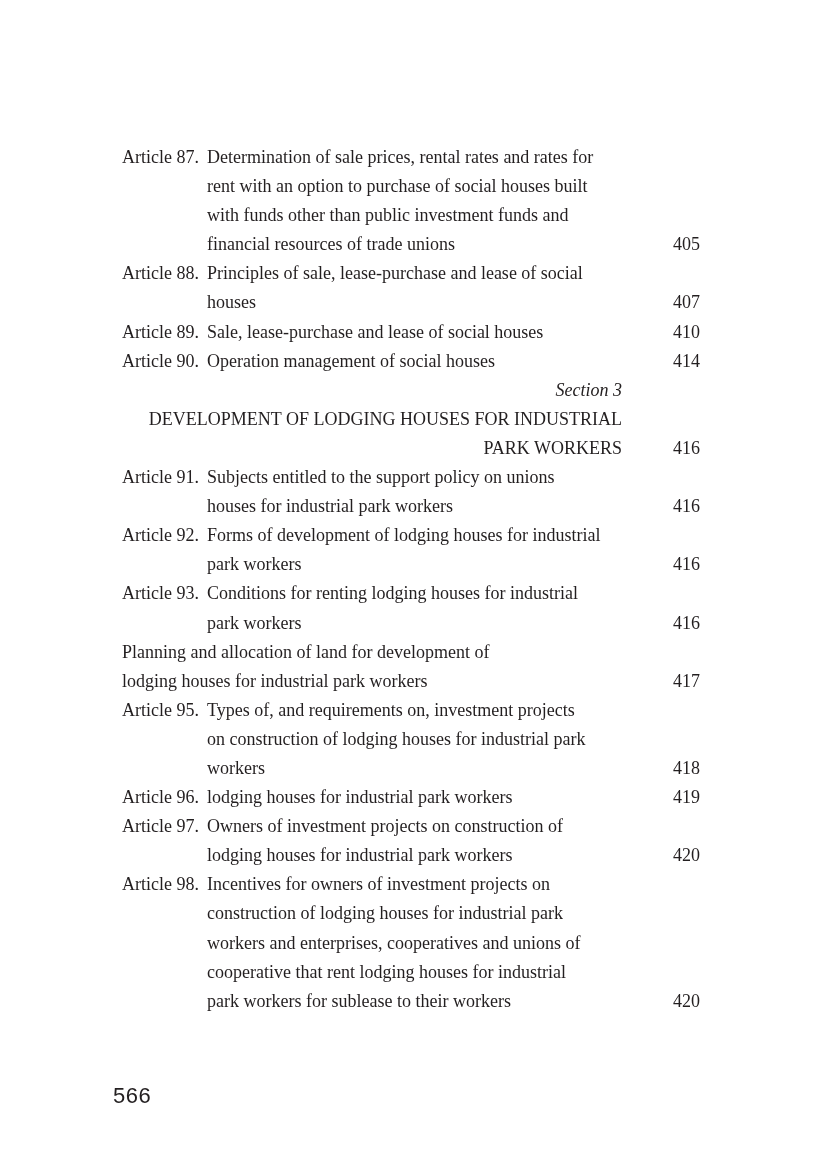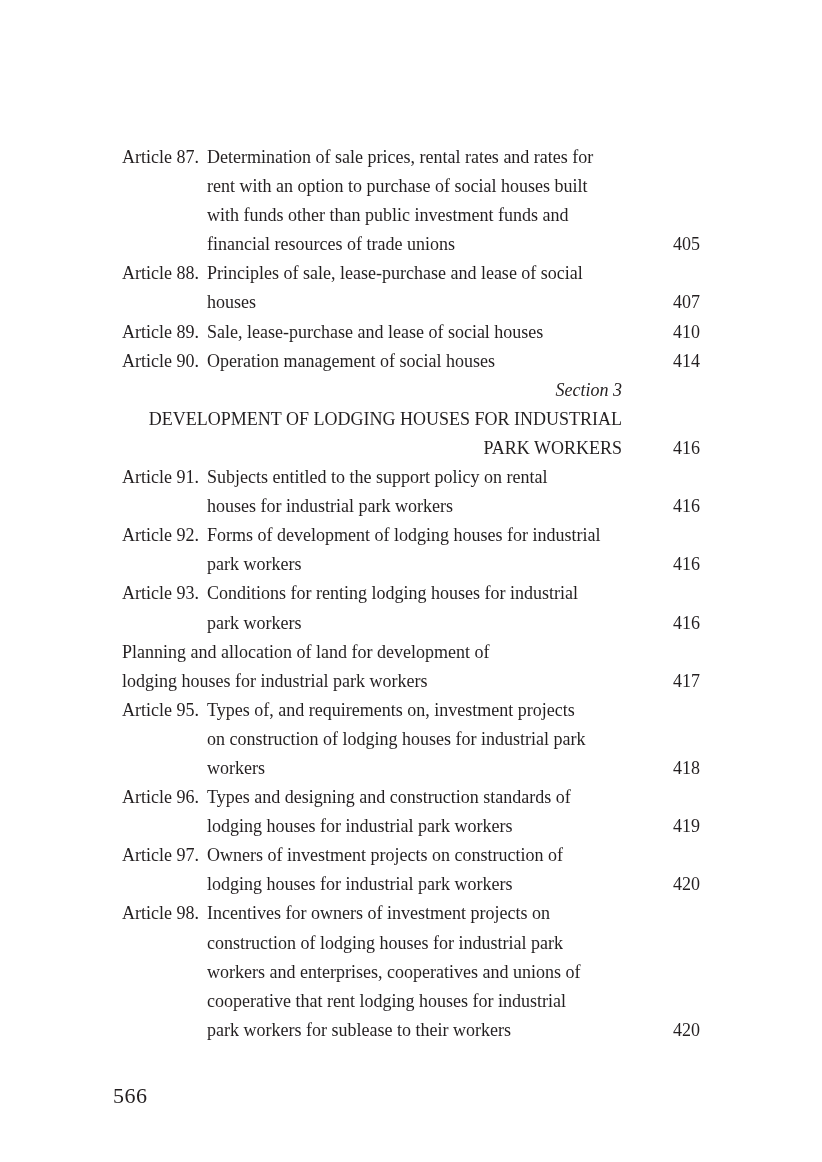--- a/index.html
+++ b/index.html
@@ -63,21 +63,21 @@
     .section .page {
       position: absolute;
       right: -78px;
       bottom: 0;
     }
     .folio {
       position: absolute;
       left: 113px;
       top: 1083px;
       font-size: 22px;
-      font-family: Liberation Serif, serif;
+      font-family: Liberation Sans, sans-serif;
       letter-spacing: 0.5px;
     }
   </style>
 </head>
 <body>
 
 <div class="toc">
 
   <div class="entry">
     <span class="label">Article 87.</span>
@@ -118,21 +118,21 @@
   <div class="section">
     <span class="sec-num">Section 3</span>
     <span class="sec-line">DEVELOPMENT OF LODGING HOUSES FOR INDUSTRIAL</span>
     <span class="sec-line">PARK WORKERS</span>
     <span class="page">416</span>
   </div>
 
   <div class="entry">
     <span class="label">Article 91.</span>
     <span class="lines">
-      <span class="line">Subjects entitled to the support policy on rental</span>
+      <span class="line">Subjects entitled to the support policy on unions</span>
       <span class="line">houses for industrial park workers</span>
     </span>
     <span class="page">416</span>
   </div>
 
   <div class="entry">
     <span class="label">Article 92.</span>
     <span class="lines">
       <span class="line">Forms of development of lodging houses for industrial</span>
       <span class="line">park workers</span>
@@ -163,21 +163,20 @@
       <span class="line">Types of, and requirements on, investment projects</span>
       <span class="line">on construction of lodging houses for industrial park</span>
       <span class="line">workers</span>
     </span>
     <span class="page">418</span>
   </div>
 
   <div class="entry">
     <span class="label">Article 96.</span>
     <span class="lines">
-      <span class="line">Types and designing and construction standards of</span>
       <span class="line">lodging houses for industrial park workers</span>
     </span>
     <span class="page">419</span>
   </div>
 
   <div class="entry">
     <span class="label">Article 97.</span>
     <span class="lines">
       <span class="line">Owners of investment projects on construction of</span>
       <span class="line">lodging houses for industrial park workers</span>

